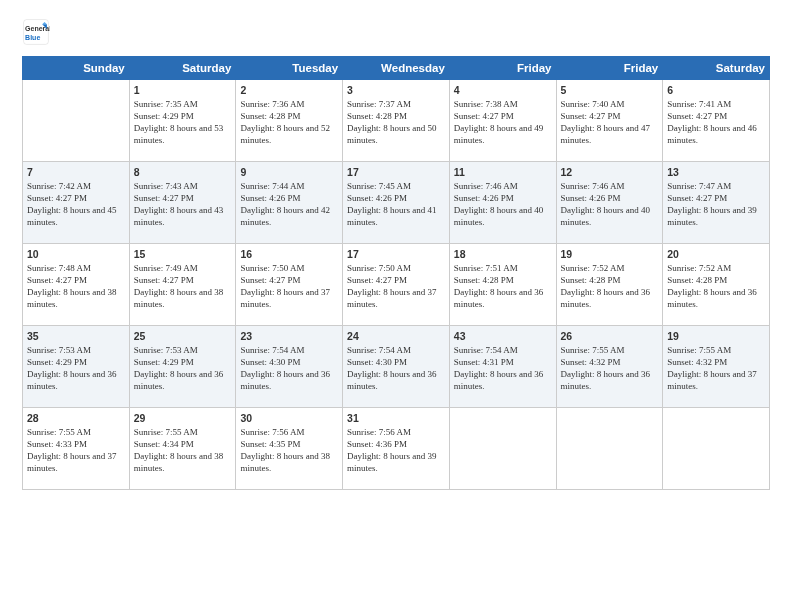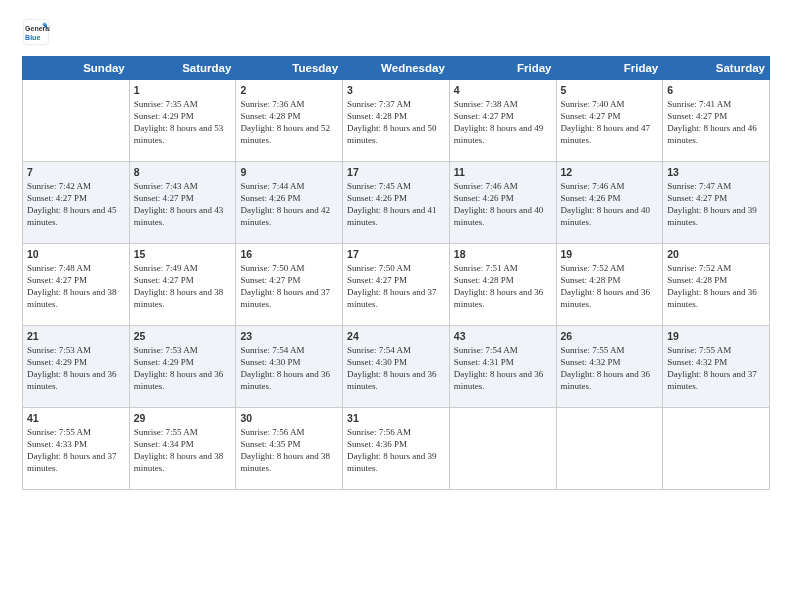--- a/index.html
+++ b/index.html
@@ -200,21 +200,21 @@
             <span class="day-num">19</span>
             <div class="cell-content">Sunrise: 7:52 AM<br>Sunset: 4:28 PM<br>Daylight: 8 hours and 36 minutes.</div>
           </td>
           <td>
             <span class="day-num">20</span>
             <div class="cell-content">Sunrise: 7:52 AM<br>Sunset: 4:28 PM<br>Daylight: 8 hours and 36 minutes.</div>
           </td>
         </tr>
         <tr>
           <td>
-            <span class="day-num">21</span>
+            <span class="day-num">35</span>
             <div class="cell-content">Sunrise: 7:53 AM<br>Sunset: 4:29 PM<br>Daylight: 8 hours and 36 minutes.</div>
           </td>
           <td>
             <span class="day-num">25</span>
             <div class="cell-content">Sunrise: 7:53 AM<br>Sunset: 4:29 PM<br>Daylight: 8 hours and 36 minutes.</div>
           </td>
           <td>
             <span class="day-num">23</span>
             <div class="cell-content">Sunrise: 7:54 AM<br>Sunset: 4:30 PM<br>Daylight: 8 hours and 36 minutes.</div>
           </td>
@@ -230,21 +230,21 @@
             <span class="day-num">26</span>
             <div class="cell-content">Sunrise: 7:55 AM<br>Sunset: 4:32 PM<br>Daylight: 8 hours and 36 minutes.</div>
           </td>
           <td>
             <span class="day-num">19</span>
             <div class="cell-content">Sunrise: 7:55 AM<br>Sunset: 4:32 PM<br>Daylight: 8 hours and 37 minutes.</div>
           </td>
         </tr>
         <tr>
           <td>
-            <span class="day-num">41</span>
+            <span class="day-num">28</span>
             <div class="cell-content">Sunrise: 7:55 AM<br>Sunset: 4:33 PM<br>Daylight: 8 hours and 37 minutes.</div>
           </td>
           <td>
             <span class="day-num">29</span>
             <div class="cell-content">Sunrise: 7:55 AM<br>Sunset: 4:34 PM<br>Daylight: 8 hours and 38 minutes.</div>
           </td>
           <td>
             <span class="day-num">30</span>
             <div class="cell-content">Sunrise: 7:56 AM<br>Sunset: 4:35 PM<br>Daylight: 8 hours and 38 minutes.</div>
           </td>

